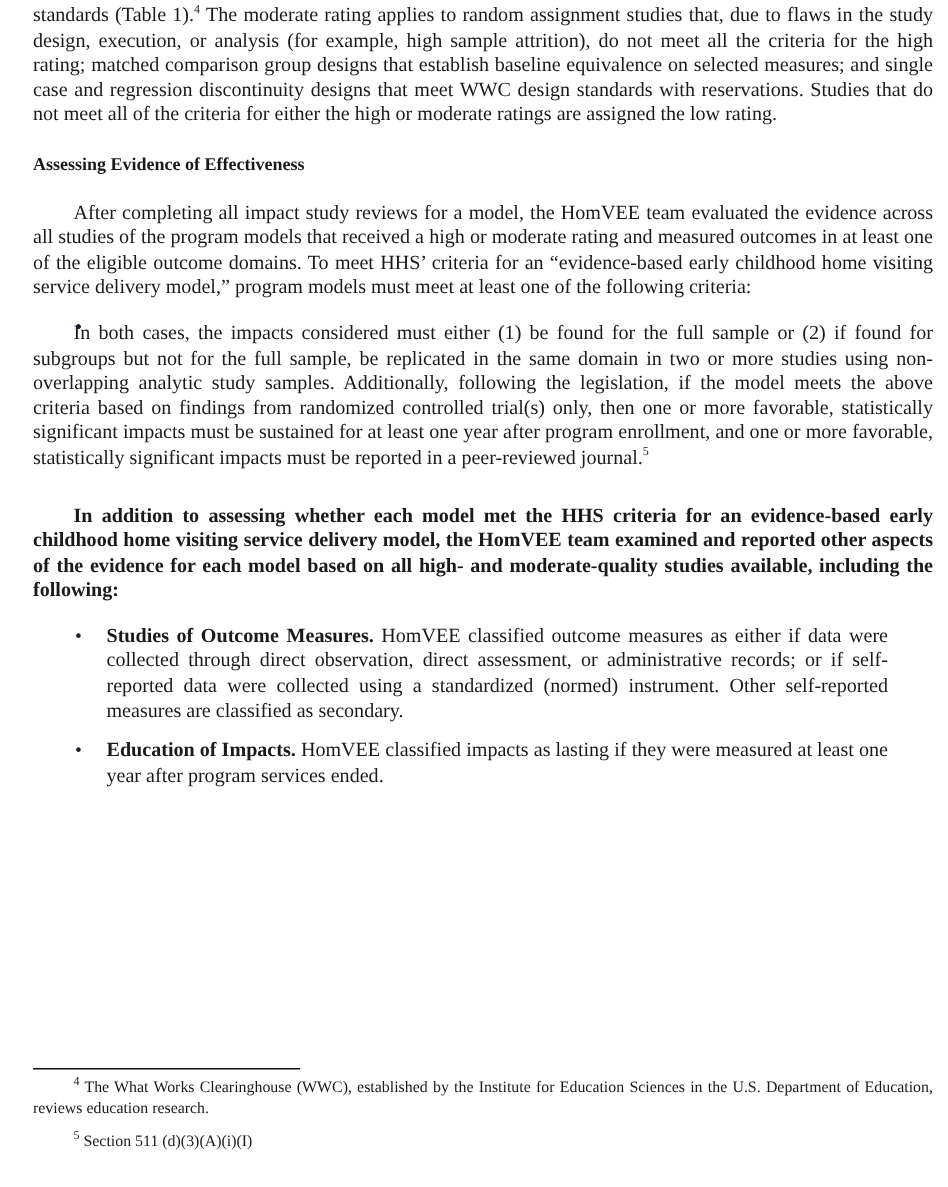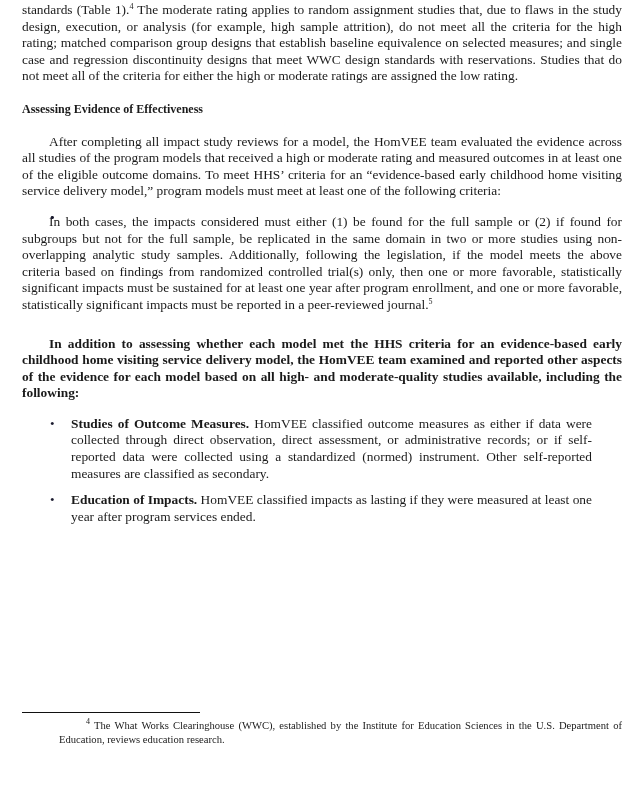--- a/index.html
+++ b/index.html
@@ -74,21 +74,21 @@
     .footnotes {
       position: absolute;
       left: 22px;
       top: 719px;
       width: 600px;
     }
     .footnotes p {
       font-size: 10.6px;
       line-height: 13.6px;
     }
-    .footnotes .fn-indent { text-indent: 27px; margin-left: 37px; }
+    .footnotes .fn-indent { text-indent: 27px; }
     .footnotes .fn2 { margin-top: 9px; text-indent: 27px; text-align: left; }
   </style>
 </head>
 <body>
 
 <div class="page">
 
   <p class="intro"><span>standards (Table 1).</span><sup>4</sup><span> The moderate rating applies to random assignment studies that, due to flaws in the study design, execution, or analysis (for example, high sample attrition), do not meet all the criteria for the high rating; matched comparison group designs that establish baseline equivalence on selected measures; and single case and regression discontinuity designs that meet WWC design standards with reservations. Studies that do not meet all of the criteria for either the high or moderate ratings are assigned the low rating.</span></p>
 
   <p class="heading">Assessing Evidence of Effectiveness</p>
@@ -117,13 +117,14 @@
       <span class="bullet">•</span>
       <span class="bold">Education of Impacts.</span><span> HomVEE classified impacts as lasting if they were measured at least one year after program services ended.</span>
     </li>
   </ul>
 </div>
 
 <div class="footnote-rule"></div>
 
 <div class="footnotes">
   <p class="fn-indent"><sup>4</sup><span> The What Works Clearinghouse (WWC), established by the Institute for Education Sciences in the U.S. Department of Education, reviews education research.</span></p>
+  <p class="fn2"><sup>5</sup><span> Section 511 (d)(3)(A)(i)(I)</span></p>
 </div>
 
 </body></html>

